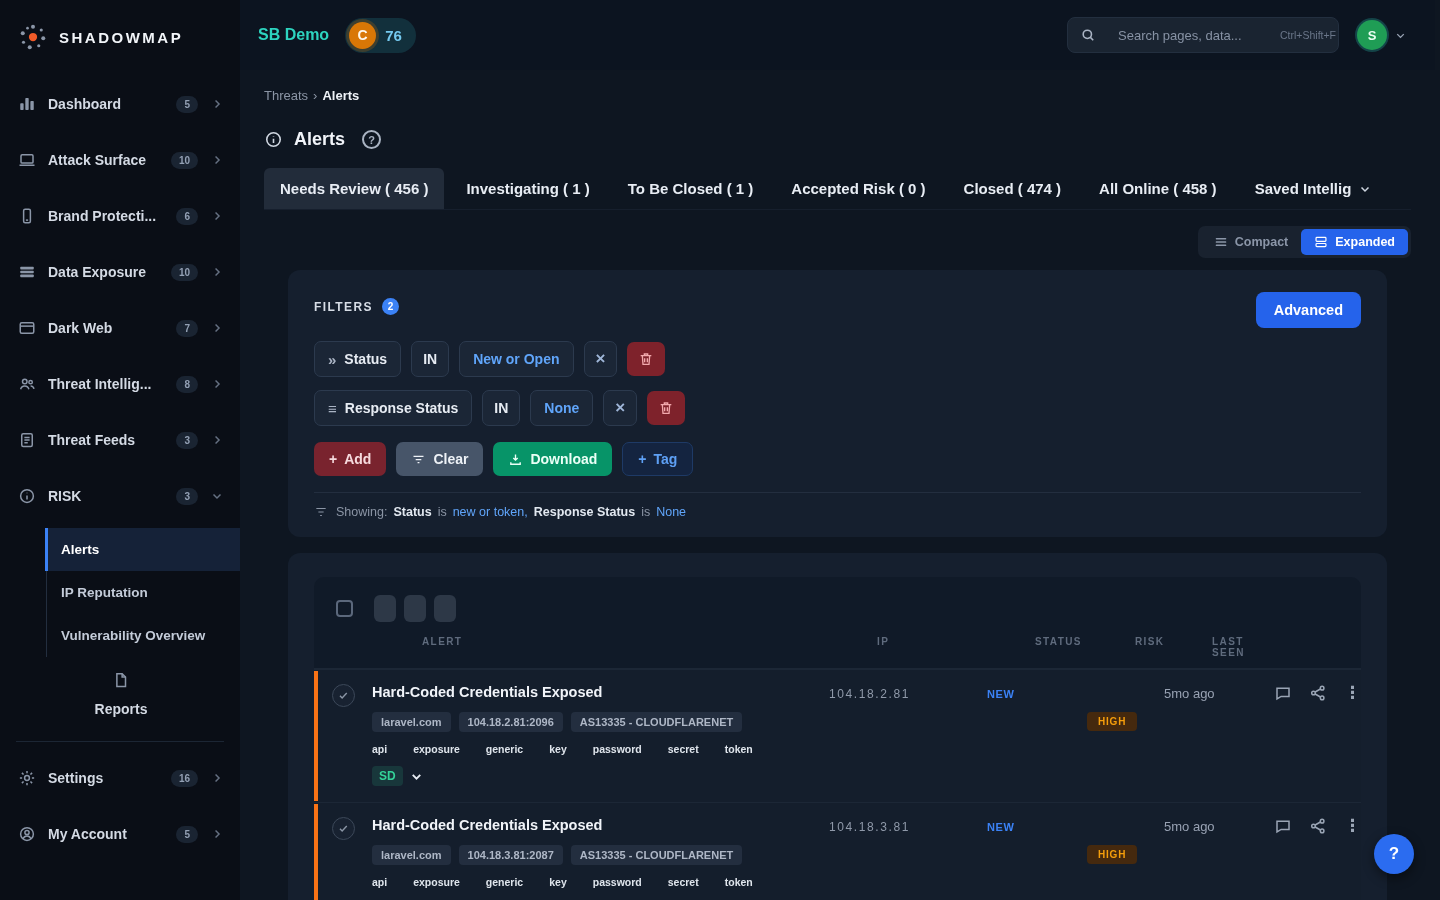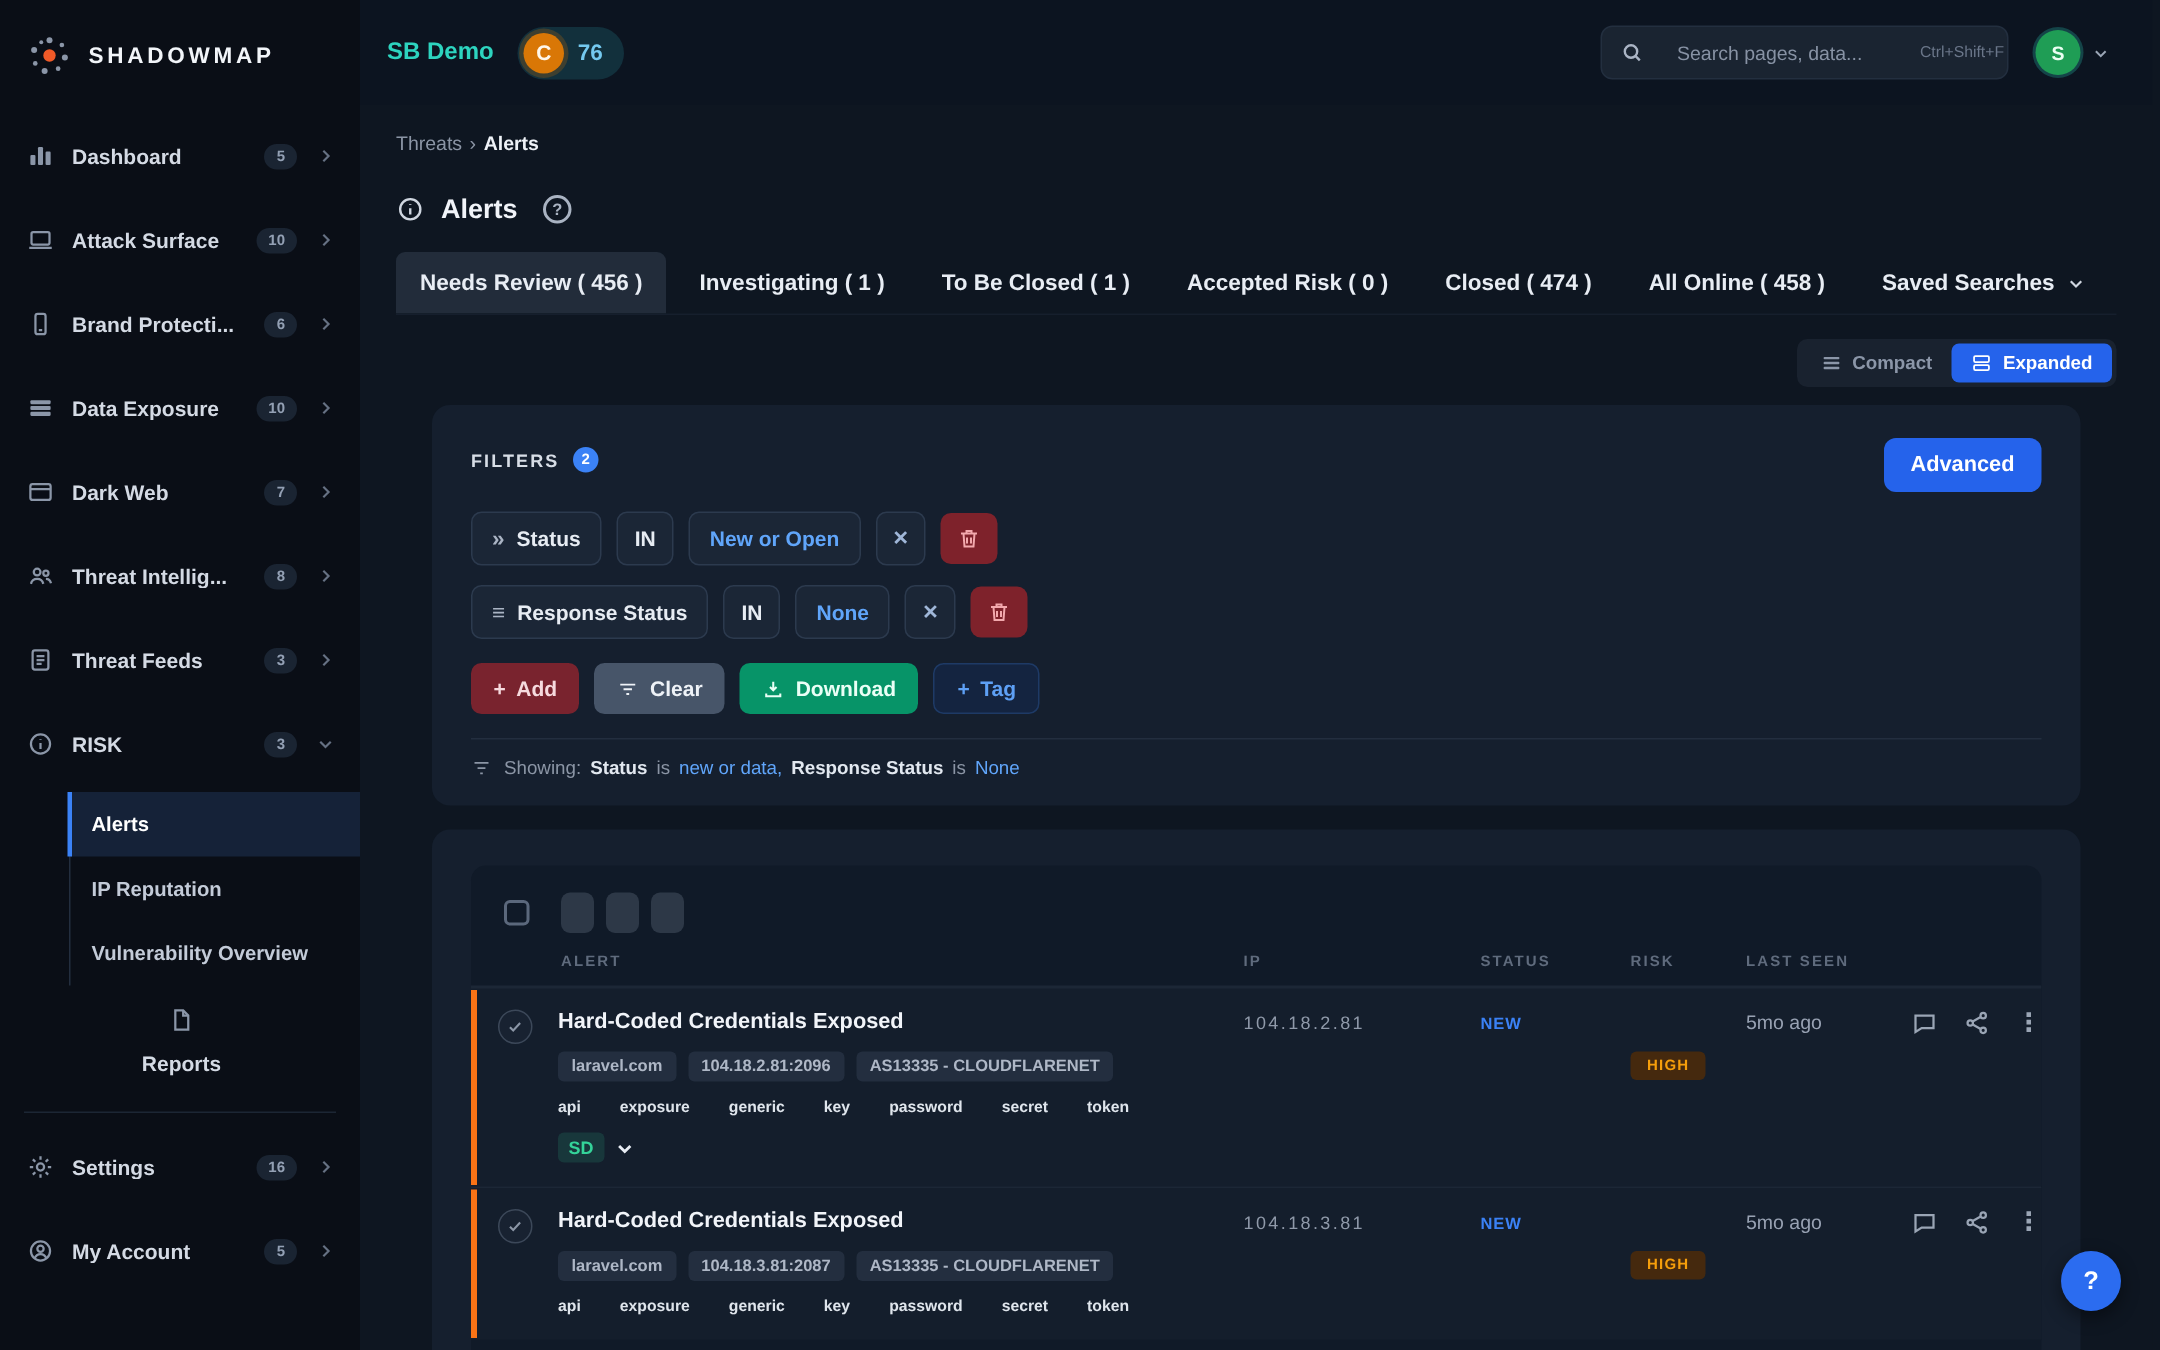--- a/index.html
+++ b/index.html
@@ -106,21 +106,21 @@
   .fs-link { color:#60a5fa; }
 
   
   .table-card { margin-top:16px; padding:24px 26px; height:400px; overflow:hidden; }
   .table-inner { background:#101a28; border-radius:10px; height:100%; overflow:hidden; }
   .table-toolbar { display:flex; align-items:center; gap:8px; padding:18px 0 14px 22px; }
   .sel-all { width:17px; height:17px; border:2px solid #5b687c; border-radius:4px; background:transparent; cursor:pointer; margin-right:13px; }
   .tool-sq { width:22px; height:27px; background:#2d3847; border-radius:6px; cursor:pointer; }
   .tgrid { display:grid; grid-template-columns:58px 457px 158px 100px 77px 110px 1fr; }
   .thead { border-bottom:1px solid #1c2736; padding-bottom:10px; }
-  .th { font-size:10px; font-weight:bold; letter-spacing:1.4px; color:#5f6b7d; }
+  .th { font-size:10px; font-weight:bold; letter-spacing:1.4px; color:#5f6b7d;margin-left:48px; }
   .th.alert-col { padding-left:2px; }
   .trow { position:relative; border-top:1px solid #1c2736; background:#141e2c; }
   .trow:first-of-type { border-top:none; }
   .trow::before { content:""; position:absolute; left:0; top:1px; bottom:1px; width:4px; background:#f97316; }
   .cell { padding-top:14px; }
   .cell.checkc { display:flex; justify-content:center; }
   .check-circle { width:23px; height:23px; border-radius:50%; border:1.5px solid #3c4planned; }
   .check-circle { border:1.5px solid #3c4859; background:#182231; color:#8b96a6; display:flex; align-items:center;
     justify-content:center; cursor:pointer; }
   .check-circle svg { width:13px; height:13px; }
@@ -412,21 +412,21 @@
       </div>
 
       <div class="tabs">
         <div class="tab active">Needs Review ( 456 )</div>
         <div class="tab">Investigating ( 1 )</div>
         <div class="tab">To Be Closed ( 1 )</div>
         <div class="tab">Accepted Risk ( 0 )</div>
         <div class="tab">Closed ( 474 )</div>
         <div class="tab">All Online ( 458 )</div>
         <div class="tab">
-          <span>Saved Searches</span>
+          <span>Saved Intellig</span>
           <span class="tab-chev">
             <svg viewBox="0 0 24 24" fill="none" stroke="currentColor" stroke-width="2.5">
                 <path d="M6 9.5l6 6 6-6"></path>
               </svg>
           </span>
         </div>
       </div>
 
       <div class="toggle-row">
         <div class="view-toggle">
@@ -522,21 +522,21 @@
 
         <div class="filter-summary">
           <span class="fs-icon">
             <svg viewBox="0 0 24 24" fill="none" stroke="currentColor" stroke-width="2">
                 <path d="M4 6h16M7.5 12h9M10.5 18h3"></path>
               </svg>
           </span>
           <span>Showing:</span>
           <span class="fs-strong">Status</span>
           <span>is</span>
-          <span class="fs-link">new or data,</span>
+          <span class="fs-link">new or token,</span>
           <span class="fs-strong">Response Status</span>
           <span>is</span>
           <span class="fs-link">None</span>
         </div>
       </section>
 
       <section class="card table-card">
         <div class="table-inner">
 
           <div class="table-toolbar">

